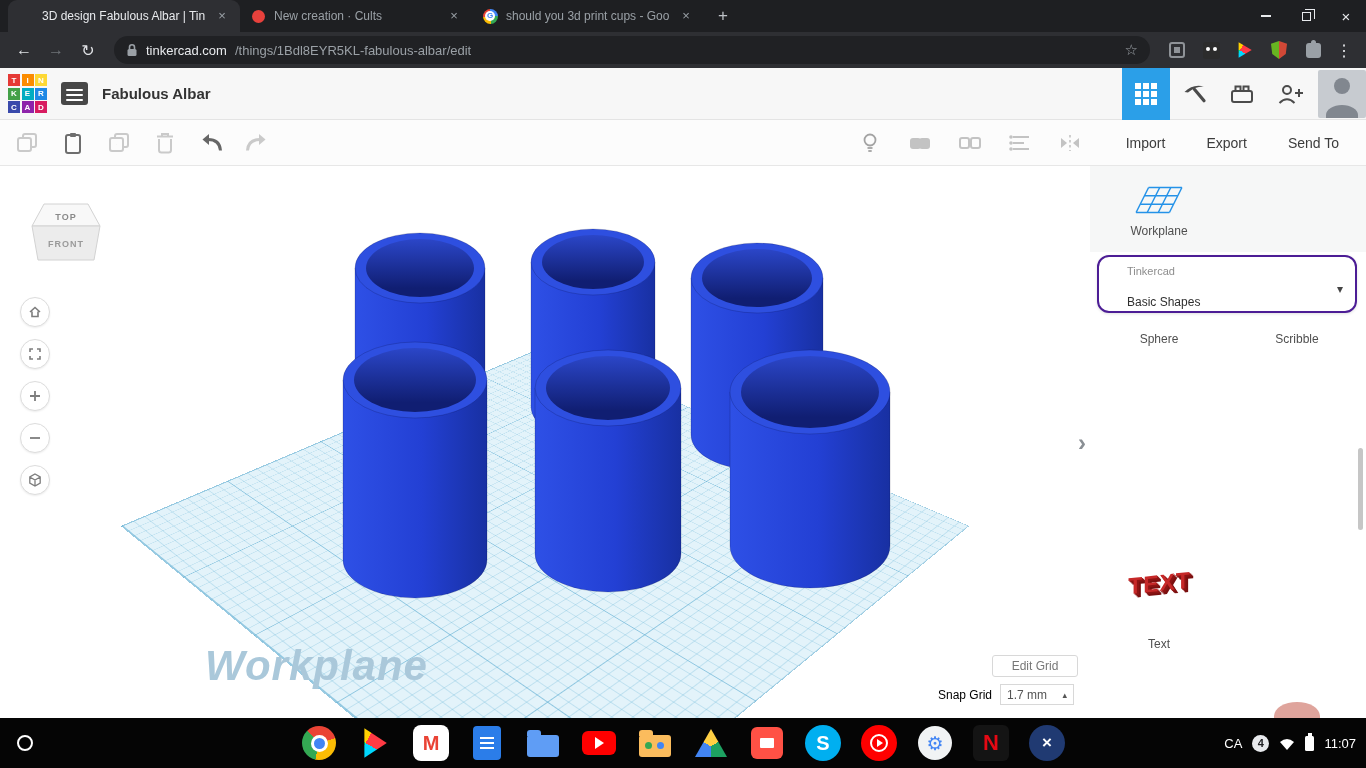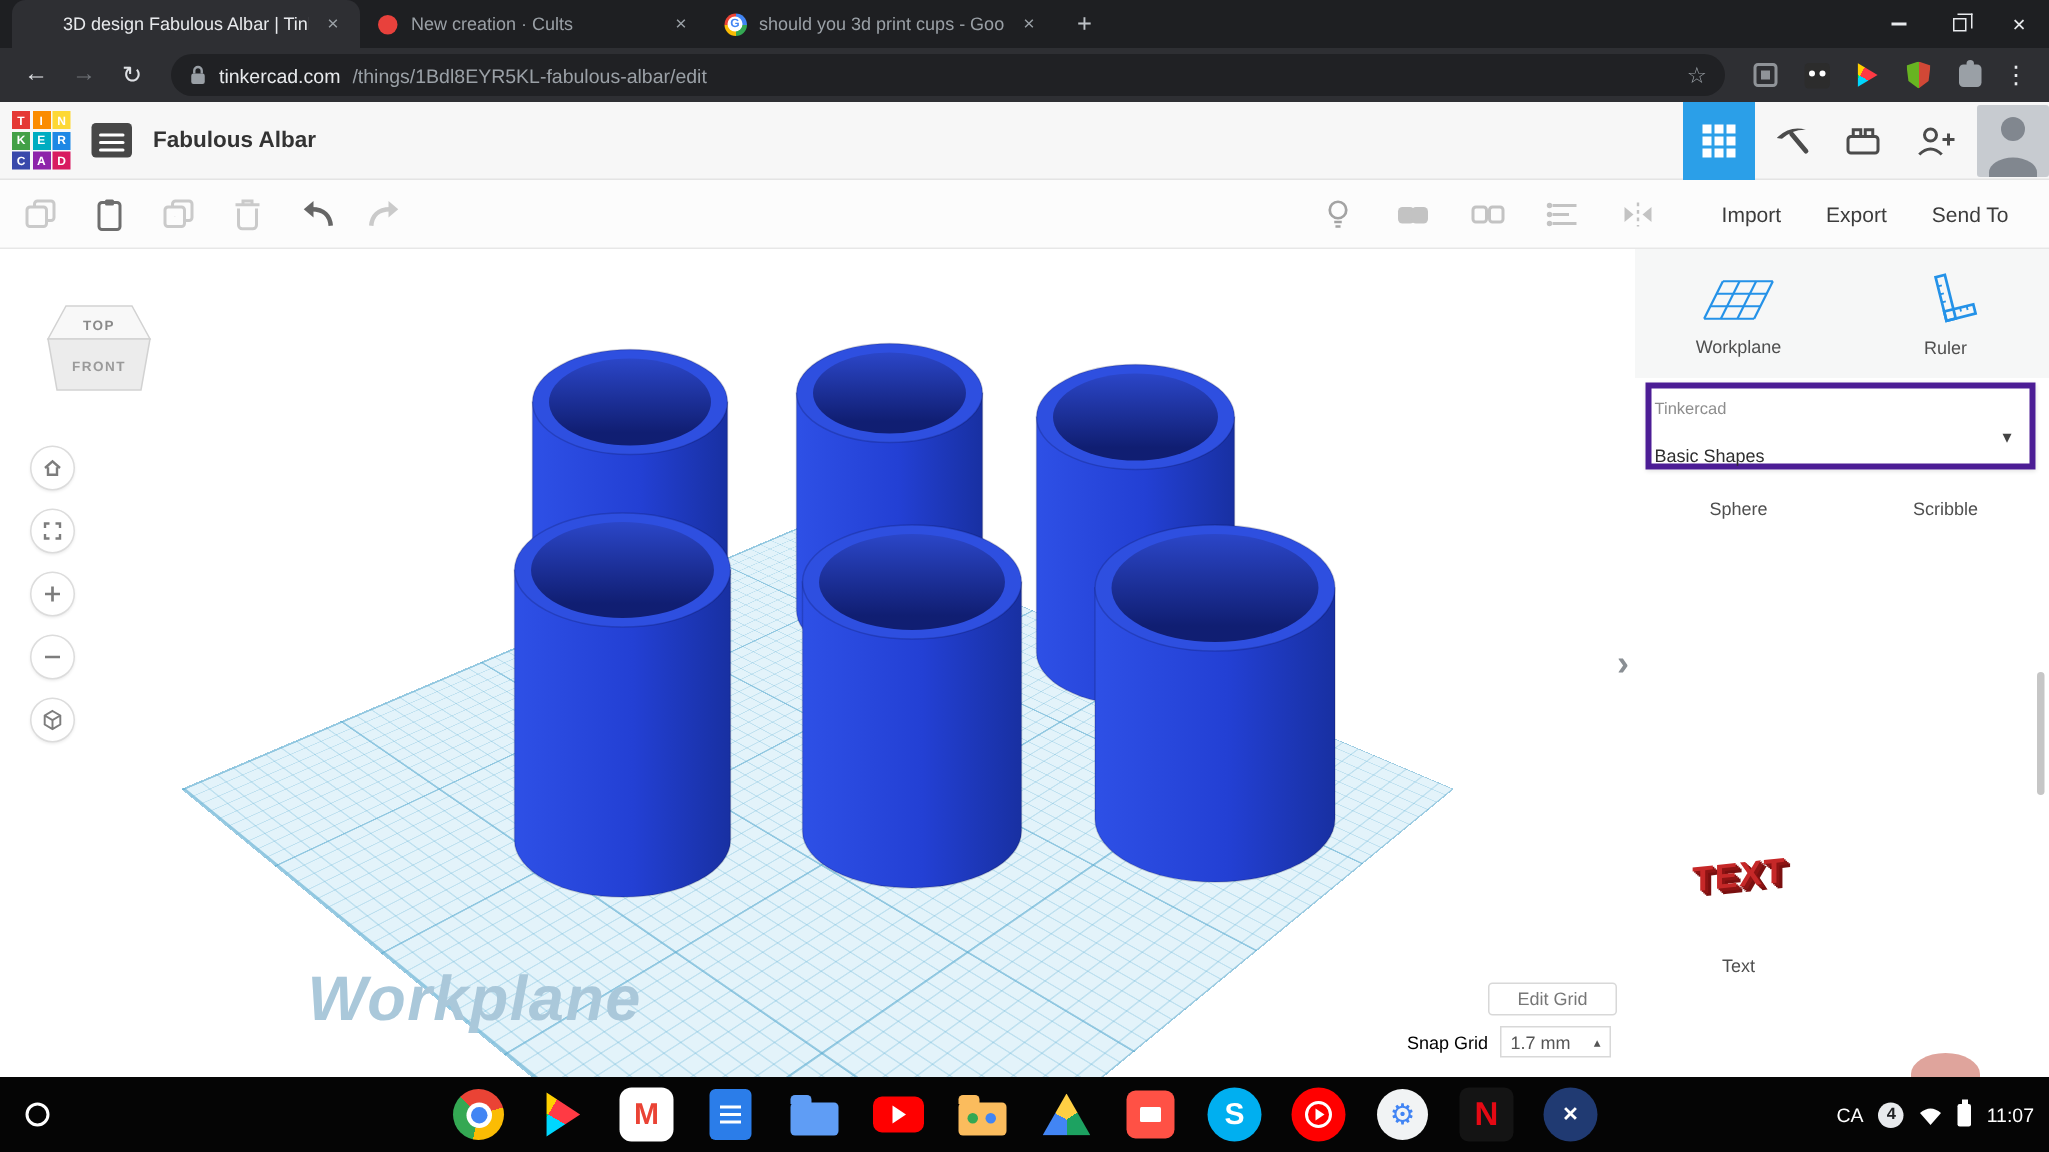--- a/index.html
+++ b/index.html
@@ -65,21 +65,21 @@
   .grid9 b{background:#fff;display:block}
   .avatar{width:48px;height:48px;margin:0 0 0 4px;background:#c7cbd0;border-radius:2px;position:relative;overflow:hidden;cursor:pointer}
   .av-head{position:absolute;top:8px;left:16px;width:16px;height:16px;border-radius:50%;background:#81878f}
   .av-shoulders{position:absolute;bottom:-7px;left:8px;width:32px;height:20px;border-radius:50% 50% 0 0;background:#81878f}
 
   
   .tctoolbar{position:absolute;left:0;top:120px;width:1366px;height:46px;background:#fcfcfc;border-bottom:1px solid #e7e7e7;display:flex;align-items:center}
   .tb-left{display:flex;align-items:center;gap:20px;margin-left:14px}
   .tb-right-icons{display:flex;align-items:center;gap:24px;margin-left:auto;margin-right:30px}
   .tbtn{width:26px;height:26px;display:flex;align-items:center;justify-content:center;cursor:pointer}
-  .tb-buttons{display:flex;align-items:center;gap:4px;margin-right:14px}
+  .tb-buttons{display:flex;align-items:center;gap:15px;margin-right:14px}
   .txtbtn{padding:8px 13px;font-size:14px;color:#3c3c3c;border-radius:3px;cursor:pointer}
 
   
   .main{position:absolute;left:0;top:166px;width:1366px;height:552px;display:flex}
   .viewport{position:relative;width:1090px;height:552px;background:#fff;overflow:hidden;flex:none}
   .workplane{position:absolute;left:245px;top:60px;width:600px;height:600px;background-color:#e3f3fa;
     background-image:
       linear-gradient(rgba(96,178,214,.28) 1px,transparent 1px),
       linear-gradient(90deg,rgba(96,178,214,.28) 1px,transparent 1px),
       linear-gradient(rgba(70,158,198,.42) 1.5px,transparent 1.5px),
@@ -97,21 +97,21 @@
   .snaplabel{font-size:12px;color:#000000}
   .snapbox{width:74px;height:21px;background:#fff;border:1px solid #d8d8d8;display:flex;align-items:center;justify-content:space-between;padding:0 6px;font-size:12px;color:#555;cursor:pointer}
   .snapbox .caret{font-size:9px;color:#555}
   .collapse{position:absolute;left:1074px;top:260px;width:16px;height:34px;display:flex;align-items:center;justify-content:center;font-size:24px;color:#8a8f94;cursor:pointer;font-weight:bold}
 
   
   .panel{position:relative;width:276px;height:552px;background:#fff;overflow:hidden;flex:none}
   .panel-top{height:86px;background:#f6f7f7;display:flex}
   .ptool{width:50%;display:flex;flex-direction:column;align-items:center;justify-content:center;gap:5px;cursor:pointer}
   .plabel{font-size:12px;color:#4f4f4f}
-  .libbox{position:absolute;left:7px;right:9px;top:89px;height:58px;background:#fff;border:4px solid #4c1d95;border-radius:0;box-shadow:0 1px 3px rgba(0,0,0,.12);padding:8px 2px;cursor:pointer}
+  .libbox{position:absolute;left:7px;right:9px;top:89px;height:58px;background:#fff;border:2px solid #4c1d95;border-radius:12px;box-shadow:0 1px 3px rgba(0,0,0,.12);padding:8px 28px;cursor:pointer}
   .libbrand{font-size:11px;color:#8d8d8d}
   .libsel{font-size:12px;color:#2f2f2f;margin-top:18px}
   .libcaret{position:absolute;right:12px;top:25px;color:#444;font-size:12px}
   .srow{position:absolute;left:0;width:276px;display:flex}
   .scell{width:138px;display:flex;flex-direction:column;align-items:center;gap:7px;cursor:pointer}
   .slabel{font-size:12px;color:#4f4f4f}
   .textshape{font-size:23px;font-weight:bold;color:#c62828;letter-spacing:1px;
     text-shadow:1px 1px 0 #8e1414,2px 2px 0 #8e1414,3px 3px 0 #7a1010,4px 4px 0 #7a1010;
     transform:rotate(-6deg) skewX(-6deg);line-height:70px}
   .sliver{width:46px;height:28px;border-radius:50% 50% 0 0;background:#dfa49c}
@@ -482,30 +482,20 @@
                 <line x1="6" y1="22" x2="38" y2="22"></line>
                 <line x1="2" y1="30" x2="34" y2="30"></line>
               <line x1="14" y1="6" x2="2" y2="30"></line>
                 <line x1="24.7" y1="6" x2="12.7" y2="30"></line>
                 <line x1="35.3" y1="6" x2="23.3" y2="30"></line>
                 <line x1="46" y1="6" x2="34" y2="30"></line>
             </g>
           </svg>
           <span class="plabel">Workplane</span>
         </div>
-        <div class="ptool">
-          <svg width="44" height="40" viewBox="0 0 44 44">
-            <g transform="rotate(-14 22 22)" stroke="#2492e8" stroke-width="2" fill="none">
-              <rect x="19" y="4" width="7" height="33"></rect>
-                <rect x="19" y="30" width="22" height="7"></rect>
-              <path d="M19 11 h3 M19 17 h3 M19 23 h3 M31 30 v3 M36 30 v3" stroke-width="1.4"></path>
-            </g>
-          </svg>
-          <span class="plabel">Ruler</span>
-        </div>
       </div>
 
       <div class="libbox">
         <div class="libbrand">Tinkercad</div>
         <div class="libsel">Basic Shapes</div>
         <span class="libcaret">▾</span>
       </div>
 
       <div class="srow" style="top:166px">
         <div class="scell">

